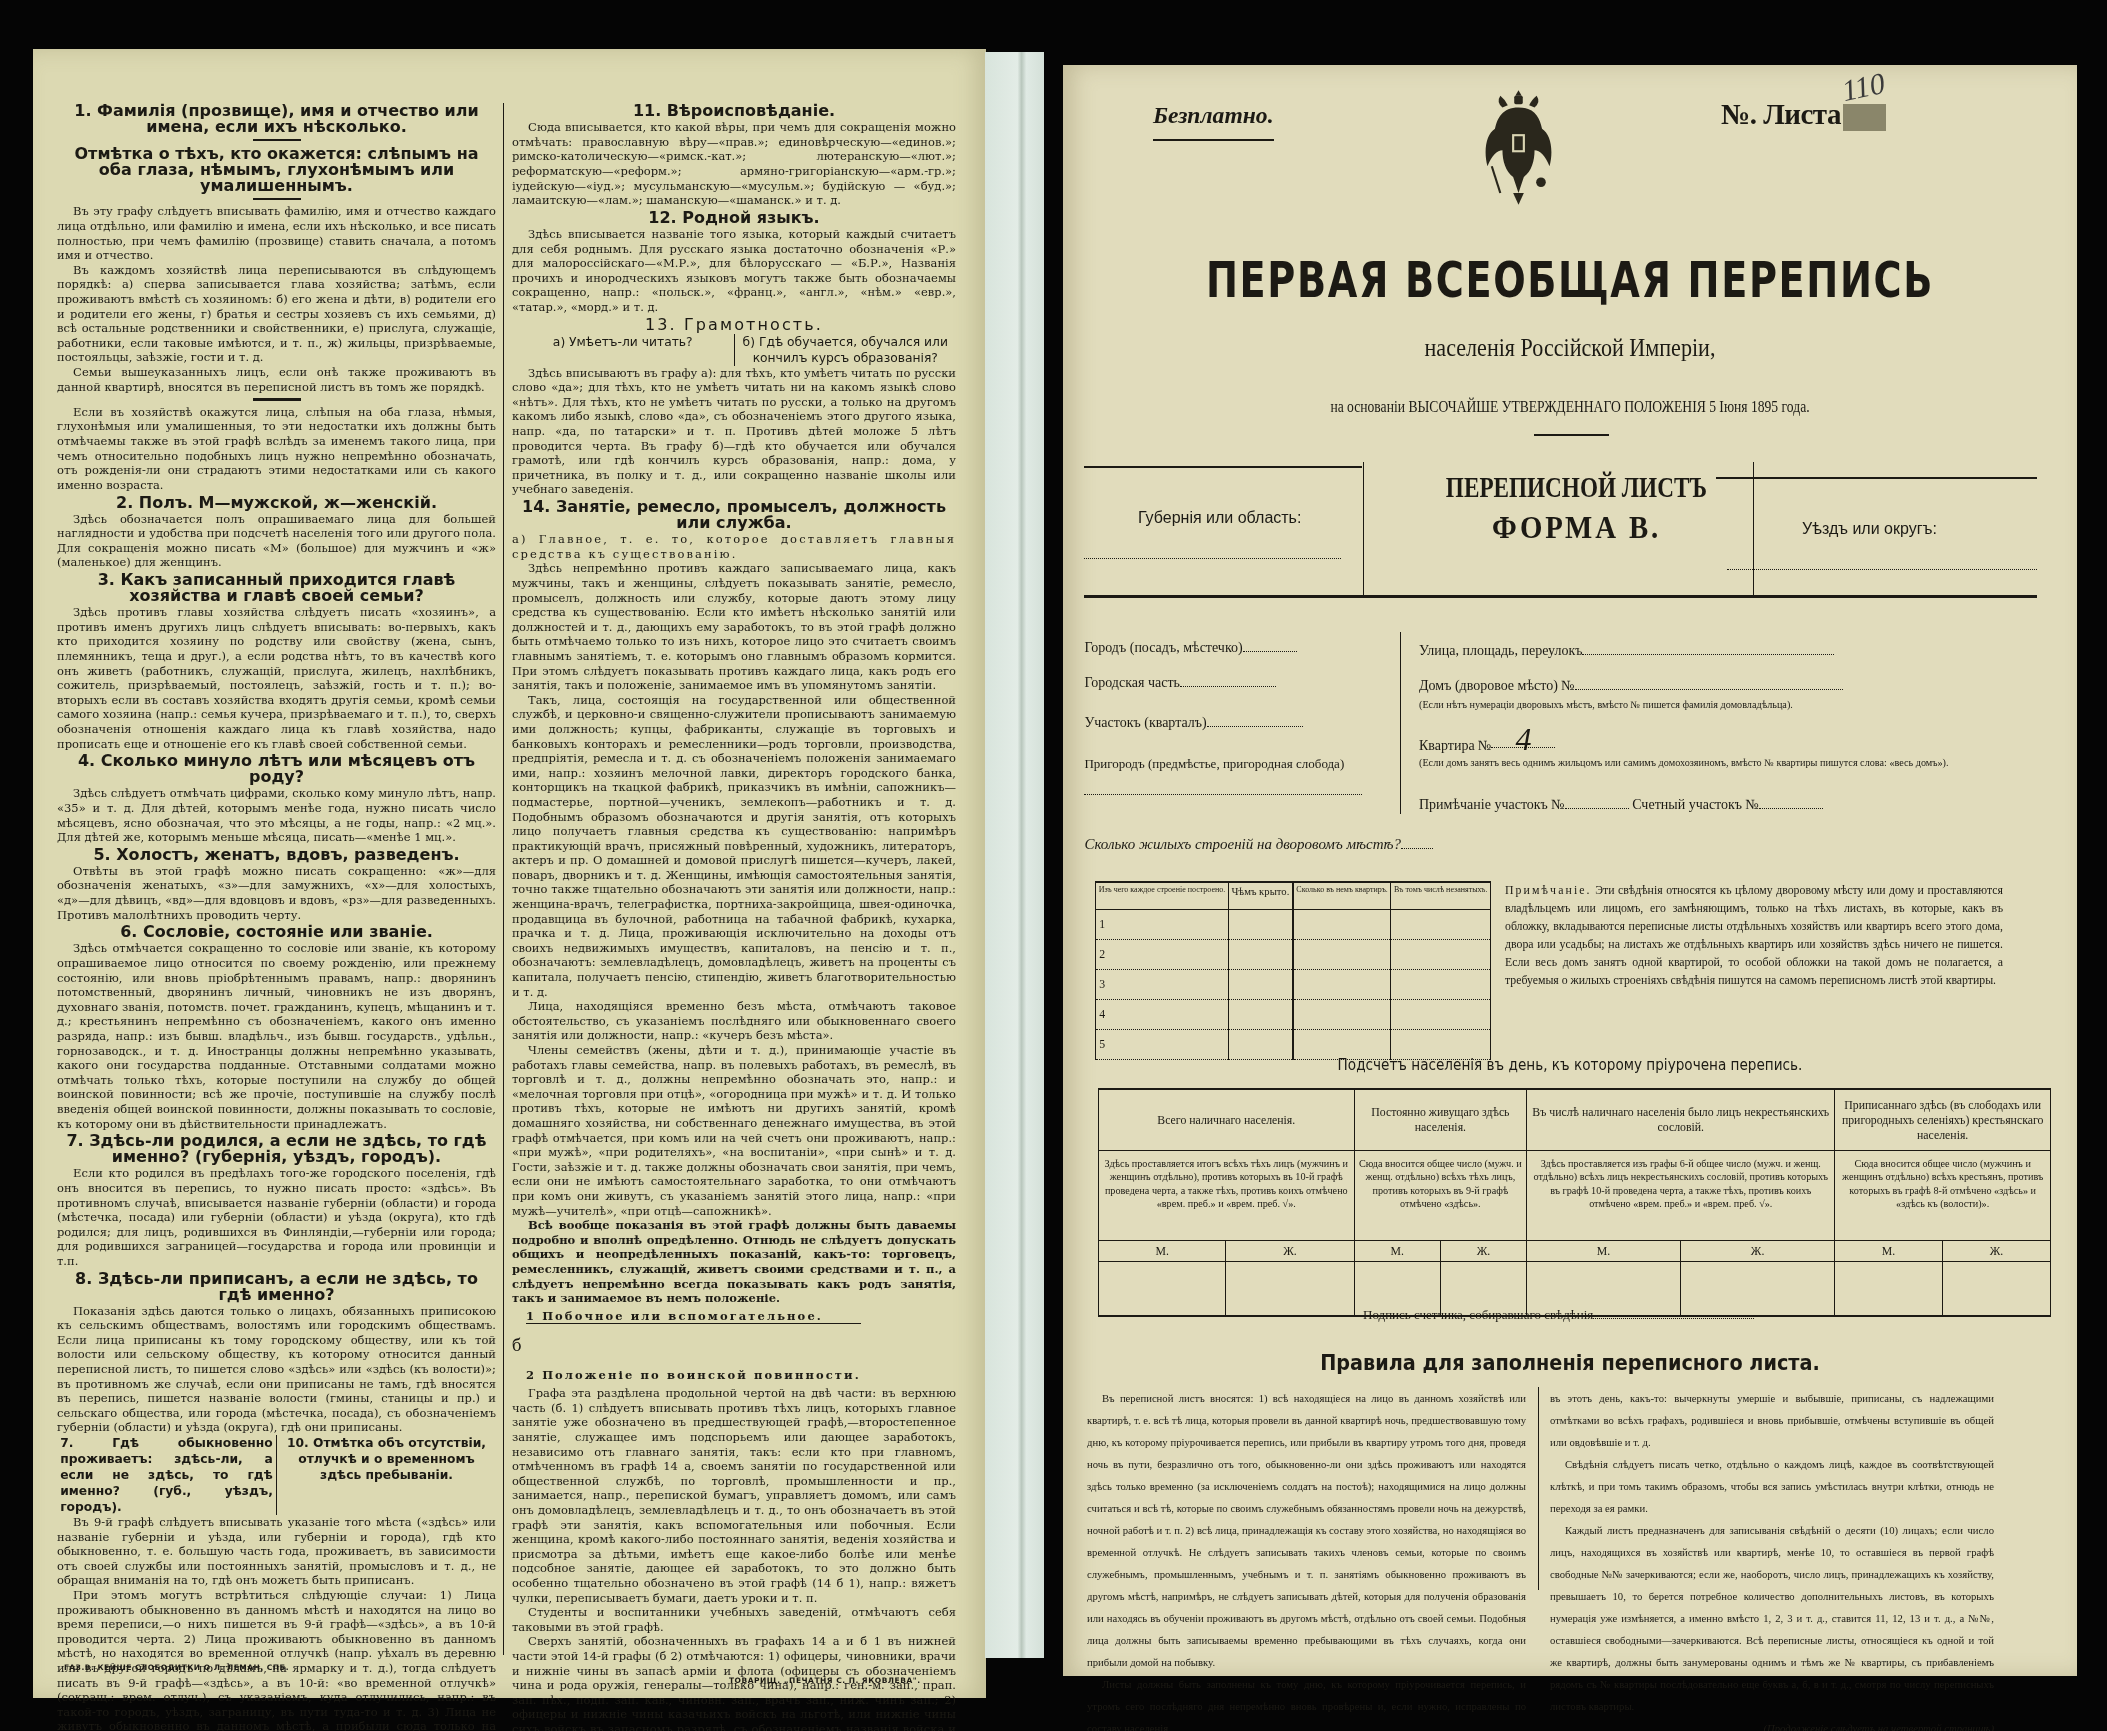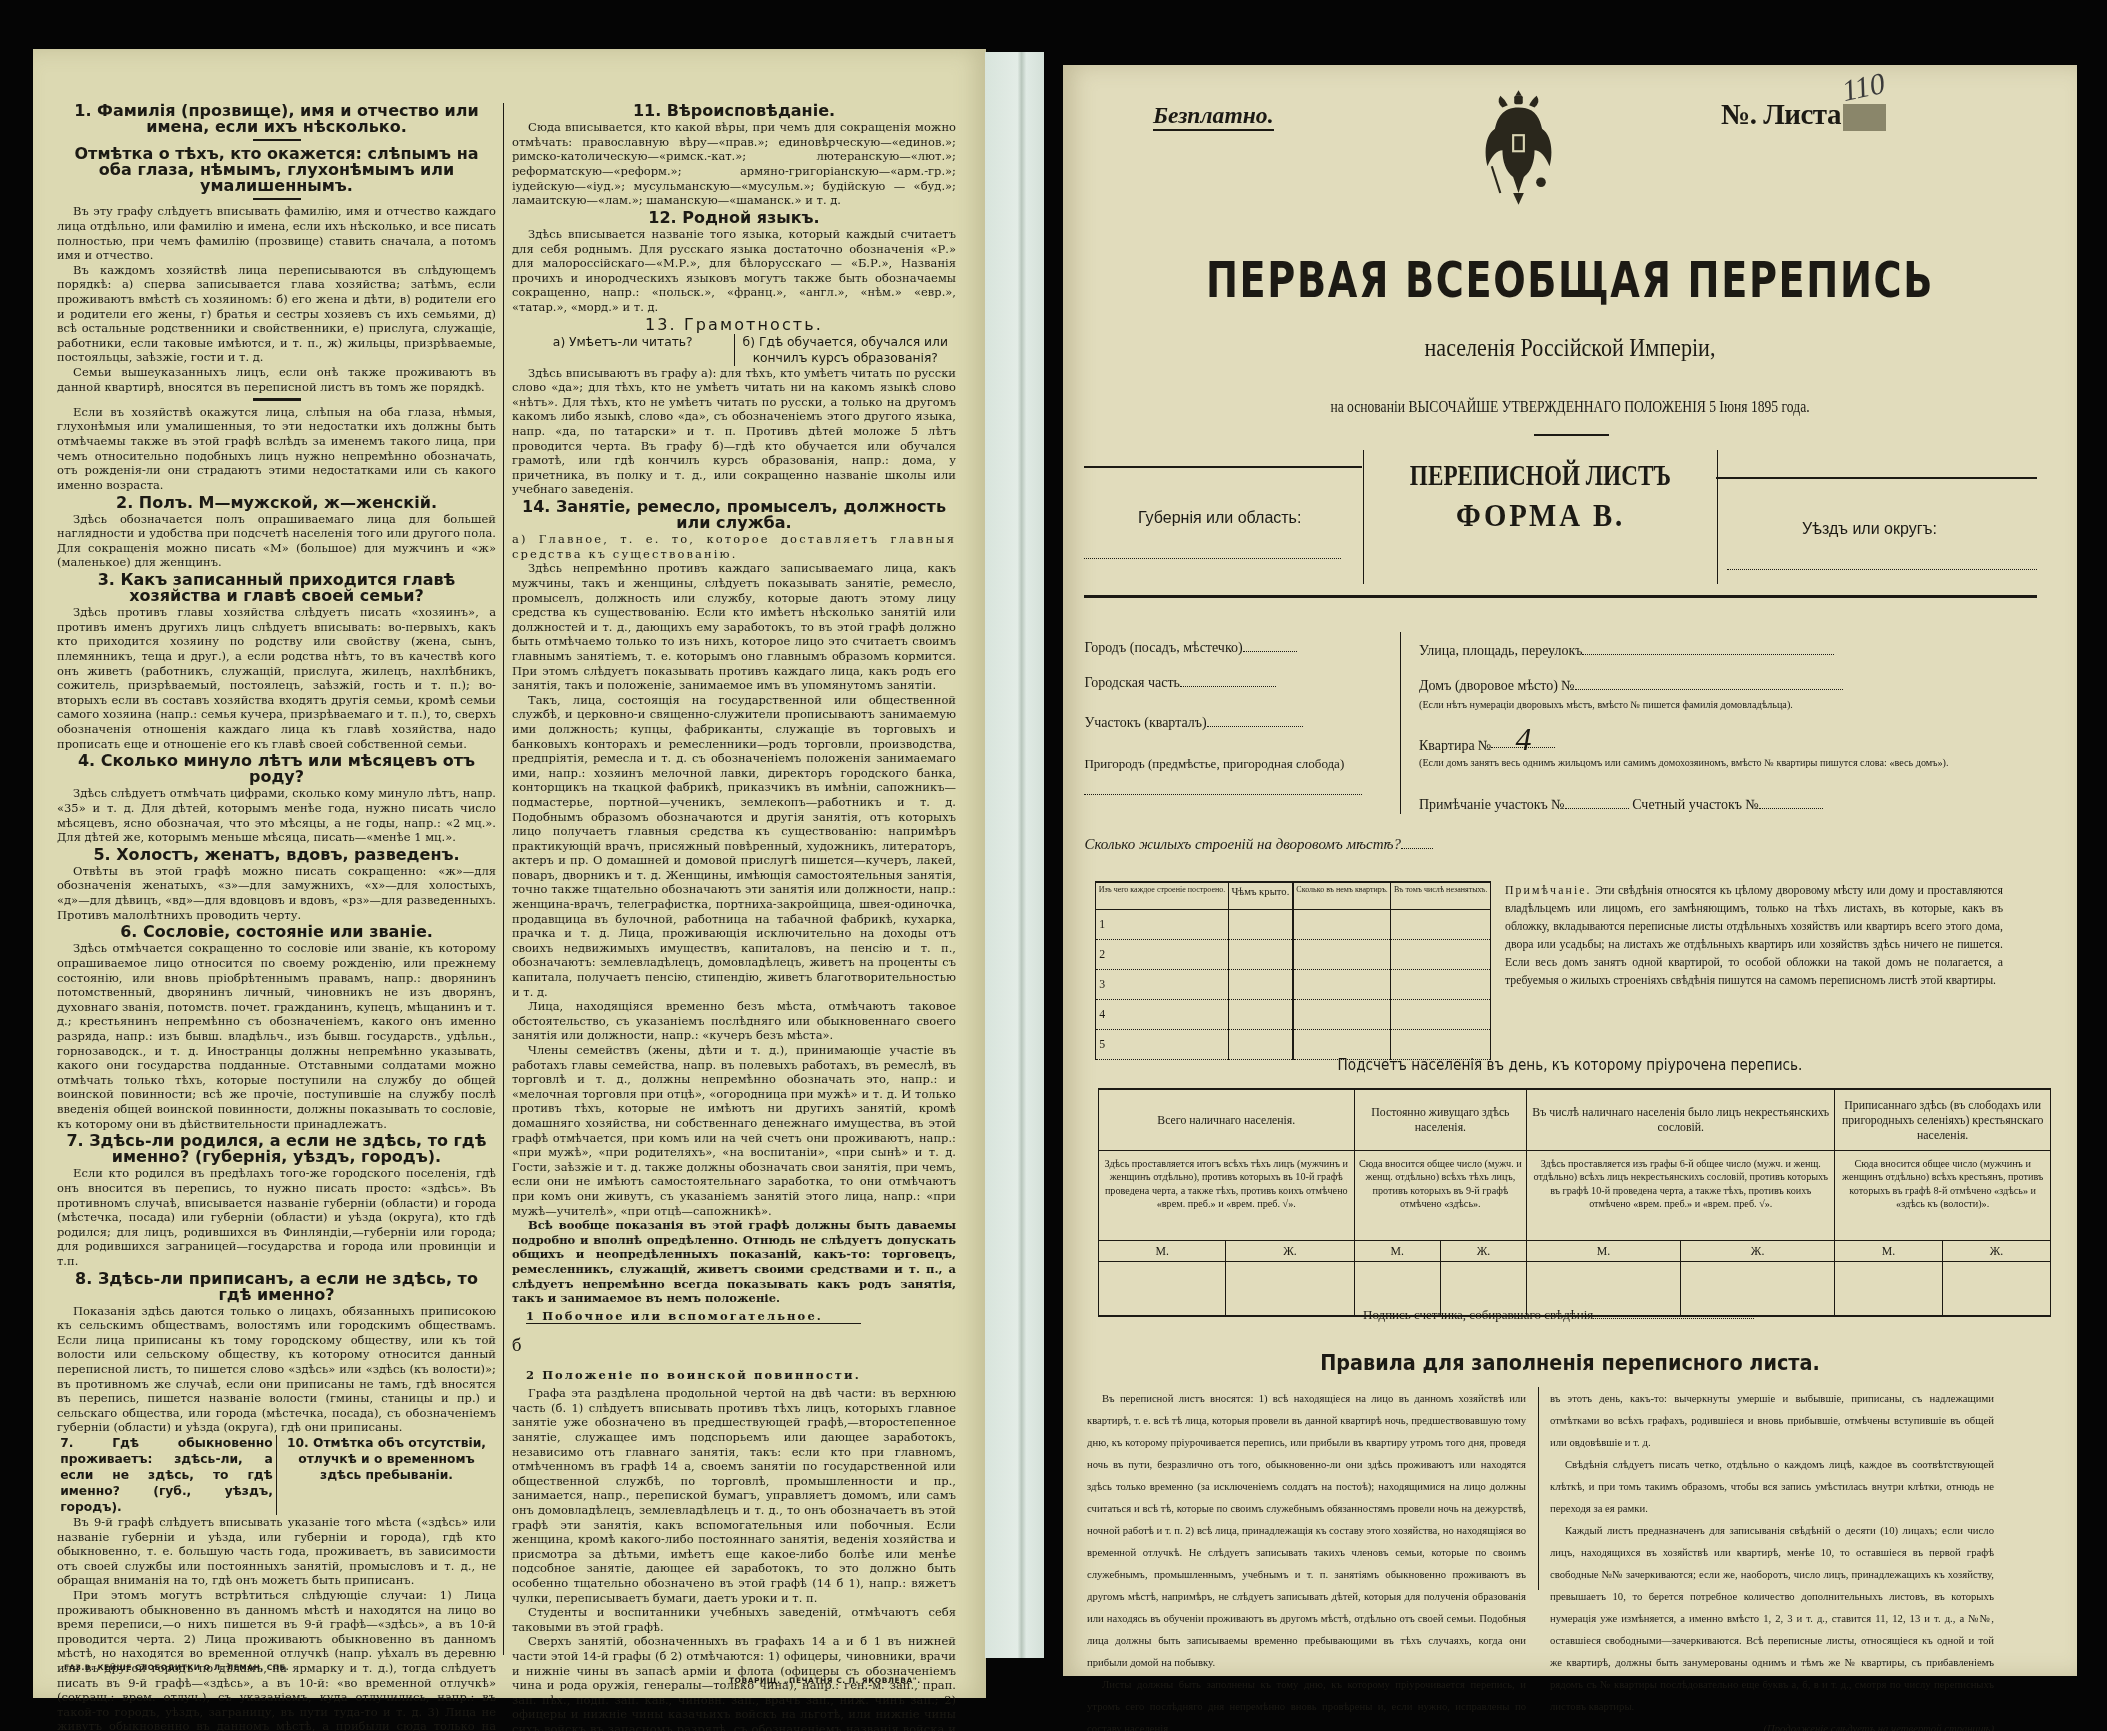--- a/index.html
+++ b/index.html
@@ -13,21 +13,21 @@
   .col .h{font-family:"DejaVu Sans","Liberation Sans",sans-serif;font-weight:bold;text-align:center;text-indent:0;font-size:16px;line-height:16px;margin:2.1px 0 1.1px;}
   .col .rule{width:48px;height:2.1px;background:#1c1a14;margin:4.3px auto;}
   .col .split{display:flex;border-top:0;}
   .col .split>div{flex:1;font-family:"DejaVu Sans","Liberation Sans",sans-serif;font-weight:bold;font-size:12.3px;line-height:16px;padding:0 3.2px;}
   .col .split>div+div{border-left:1.1px solid #1c1a14;text-align:center;}
   .col .spaced{letter-spacing:2.1px;text-indent:0;}
   .vline{position:absolute;width:1.1px;background:#1c1a14;}
   .foot{position:absolute;font-family:"DejaVu Sans","Liberation Sans",sans-serif;font-weight:bold;font-size:7.5px;letter-spacing:0.5px;}
   
   .rp{position:absolute;}
-  .free{left:90px;top:37px;font-family:"Liberation Serif",serif;font-style:italic;font-size:23.6px;font-weight:bold;border-bottom:2.1px solid #1c1a14;padding-bottom:0;}
+  .free{left:90px;top:37px;font-family:"Liberation Serif",serif;font-style:italic;font-size:23.6px;font-weight:bold;border-bottom:2.1px solid #1c1a14;padding-bottom:10px;}
   .sheetno{left:658px;top:33px;font-family:Liberation Serif, serif;font-size:29px;font-weight:bold;letter-spacing:-0.5px;}
   .sheetno .box{display:inline-block;width:43px;height:27px;background:#8a866a;vertical-align:middle;margin-left:2.1px;}
   .handwritten{left:779px;top:5.4px;font-family:"Liberation Serif",serif;font-style:italic;font-size:30px;color:#3a3a3a;transform:rotate(-12deg);}
   .eagle{left:418px;top:21.4px;width:75px;height:123px;}
   .title{left:0;width:1014px;top:187px;text-align:center;font-family:"DejaVu Sans","Liberation Sans",sans-serif;font-weight:bold;font-size:49px;letter-spacing:2.1px;transform:scaleX(.78);}
   .subtitle{left:0;width:1014px;top:268px;text-align:center;font-family:"Liberation Serif",serif;font-size:26px;transform:scaleX(.85);}
   .basis{left:0;width:1014px;top:333px;text-align:center;font-family:"Liberation Serif",serif;font-size:16px;transform:scaleX(.85);}
   .hrule{position:absolute;height:2.1px;background:#1c1a14;}
   .lbl{position:absolute;font-family:"Liberation Serif",serif;font-size:14px;white-space:nowrap;}
   .dots{display:inline-block;border-bottom:1.1px dotted #1c1a14;vertical-align:baseline;}
@@ -150,21 +150,21 @@
   <div class="rp title">ПЕРВАЯ ВСЕОБЩАЯ ПЕРЕПИСЬ</div>
   <div class="rp subtitle">населенія Россійской Имперіи,</div>
   <div class="rp basis">на основаніи ВЫСОЧАЙШЕ УТВЕРЖДЕННАГО ПОЛОЖЕНІЯ 5 Іюня 1895 года.</div>
   <div class="hrule" style="left:471px;top:369px;width:75px;"></div>
 
   <div class="rp" style="left:0;top:385px;width:1014px;height:166px;">
     <div class="hrule" style="left:21.4px;top:16px;width:278px;"></div>
     <div class="hrule" style="left:653px;top:27px;width:321px;"></div>
     <div class="lbl" style="left:75px;top:59px;font-family:'Liberation Sans',sans-serif;font-size:16px;">Губернія или область:</div>
     <div class="lbl dots" style="left:21.4px;top:107px;width:257px;height:1.1px;"></div>
-    <div class="rp formhead" style="top:0;">
+    <div class="rp formhead" style="top:12px;padding-left:36px;">
       <div class="t1">ПЕРЕПИСНОЙ ЛИСТЪ</div>
       <div class="t2">ФОРМА В.</div>
     </div>
     <div class="lbl" style="left:739px;top:70px;font-family:'Liberation Sans',sans-serif;font-size:16px;">Уѣздъ или округъ:</div>
     <div class="lbl dots" style="left:664px;top:118px;width:310px;height:1.1px;"></div>
     <div class="hrule" style="left:21.4px;top:145px;width:953px;height:2.7px;"></div>
   </div>
 
   <div class="lbl" style="left:21.4px;top:575px;"><span>Городъ (посадъ, мѣстечко)</span><span class="dots" style="width:54px;"></span></div>
   <div class="lbl" style="left:21.4px;top:610px;"><span>Городская часть</span><span class="dots" style="width:96px;"></span></div>

